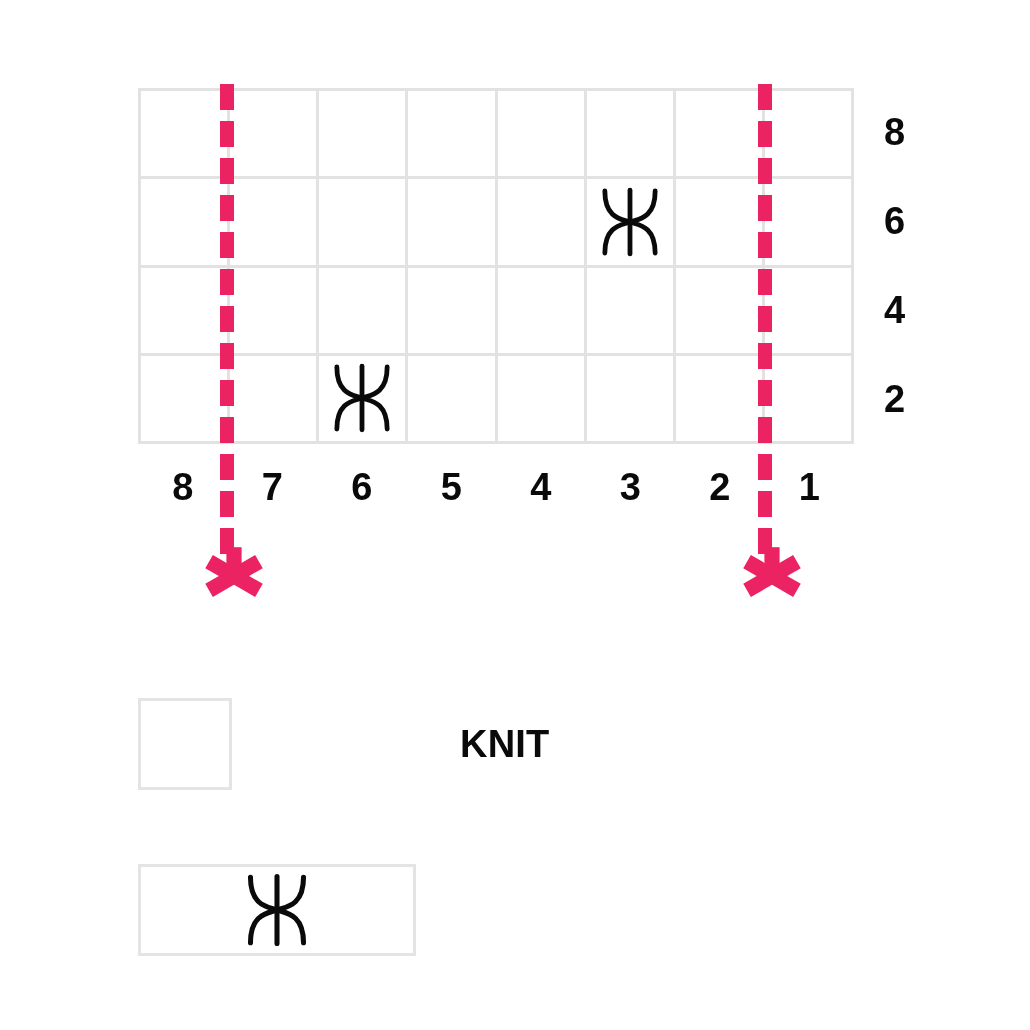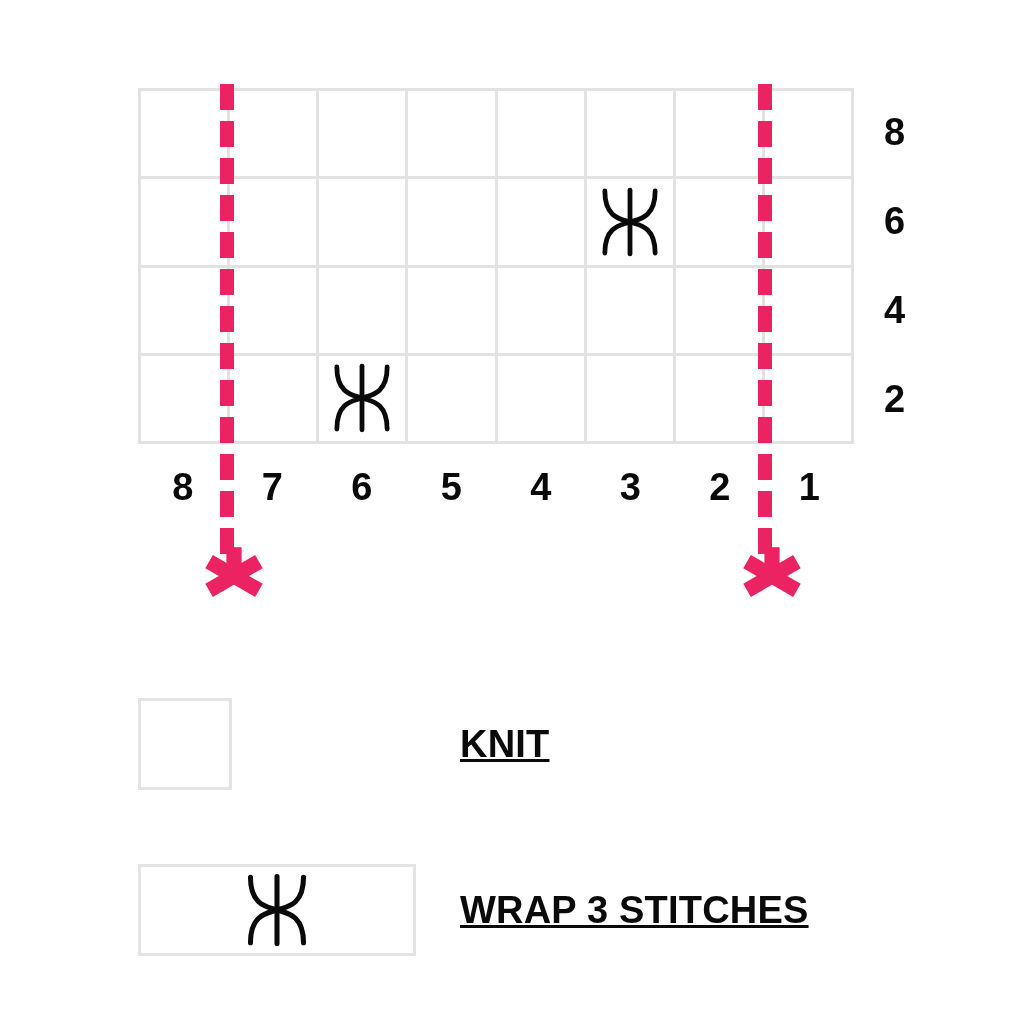--- a/index.html
+++ b/index.html
@@ -130,21 +130,20 @@
   .legend-swatch.wide   { width: 278px; }
   .legend-swatch .sym { width: 78px; height: 78px; display: block; }
 
   .legend-text {
     font-size: 38px;
     font-weight: bold;
     color: #0a0a0a;
     line-height: 1;
     letter-spacing: 0.2px;
     white-space: nowrap;
-    text-decoration: underline;
   }
   .legend-text.pos-knit  { margin-left: 228px; }
   .legend-text.pos-wrap  { margin-left: 44px; }
 </style>
 </head>
 <body>
 
 <div id="chart-area">
 
   <div id="grid">
@@ -241,15 +240,14 @@
       <div class="legend-text pos-knit">KNIT</div>
     </div>
     <div class="legend-row">
       <div class="legend-swatch wide">
         <svg viewBox="0 0 100 100" class="sym">
           <path d="M 16 8 C 16 46, 40 46, 50 50 C 40 54, 16 54, 16 92" fill="none" stroke="#0a0a0a" stroke-width="6.5" stroke-linecap="round"></path>
           <path d="M 84 8 C 84 46, 60 46, 50 50 C 60 54, 84 54, 84 92" fill="none" stroke="#0a0a0a" stroke-width="6.5" stroke-linecap="round"></path>
           <path d="M 50 7 L 50 93" fill="none" stroke="#0a0a0a" stroke-width="6.5" stroke-linecap="round"></path>
         </svg>
       </div>
-      <div class="legend-text pos-wrap">WRAP 3 STITCHES</div>
     </div>
   </div>
 
 </body></html>

